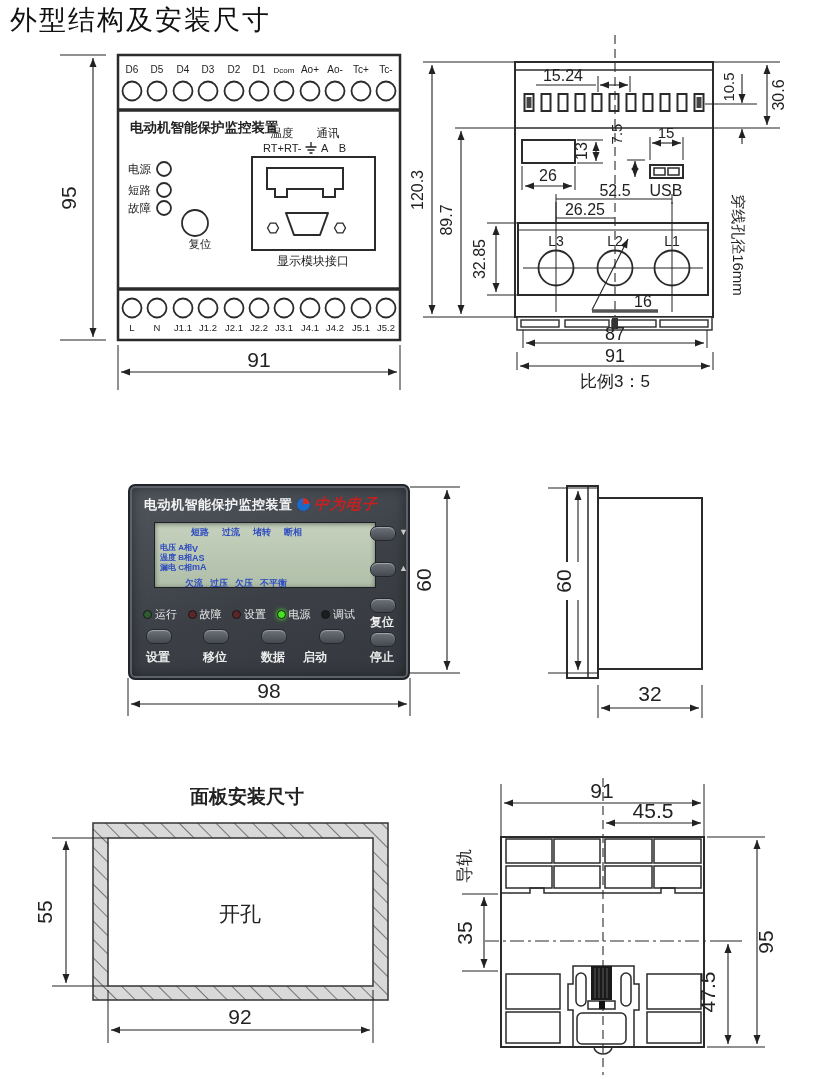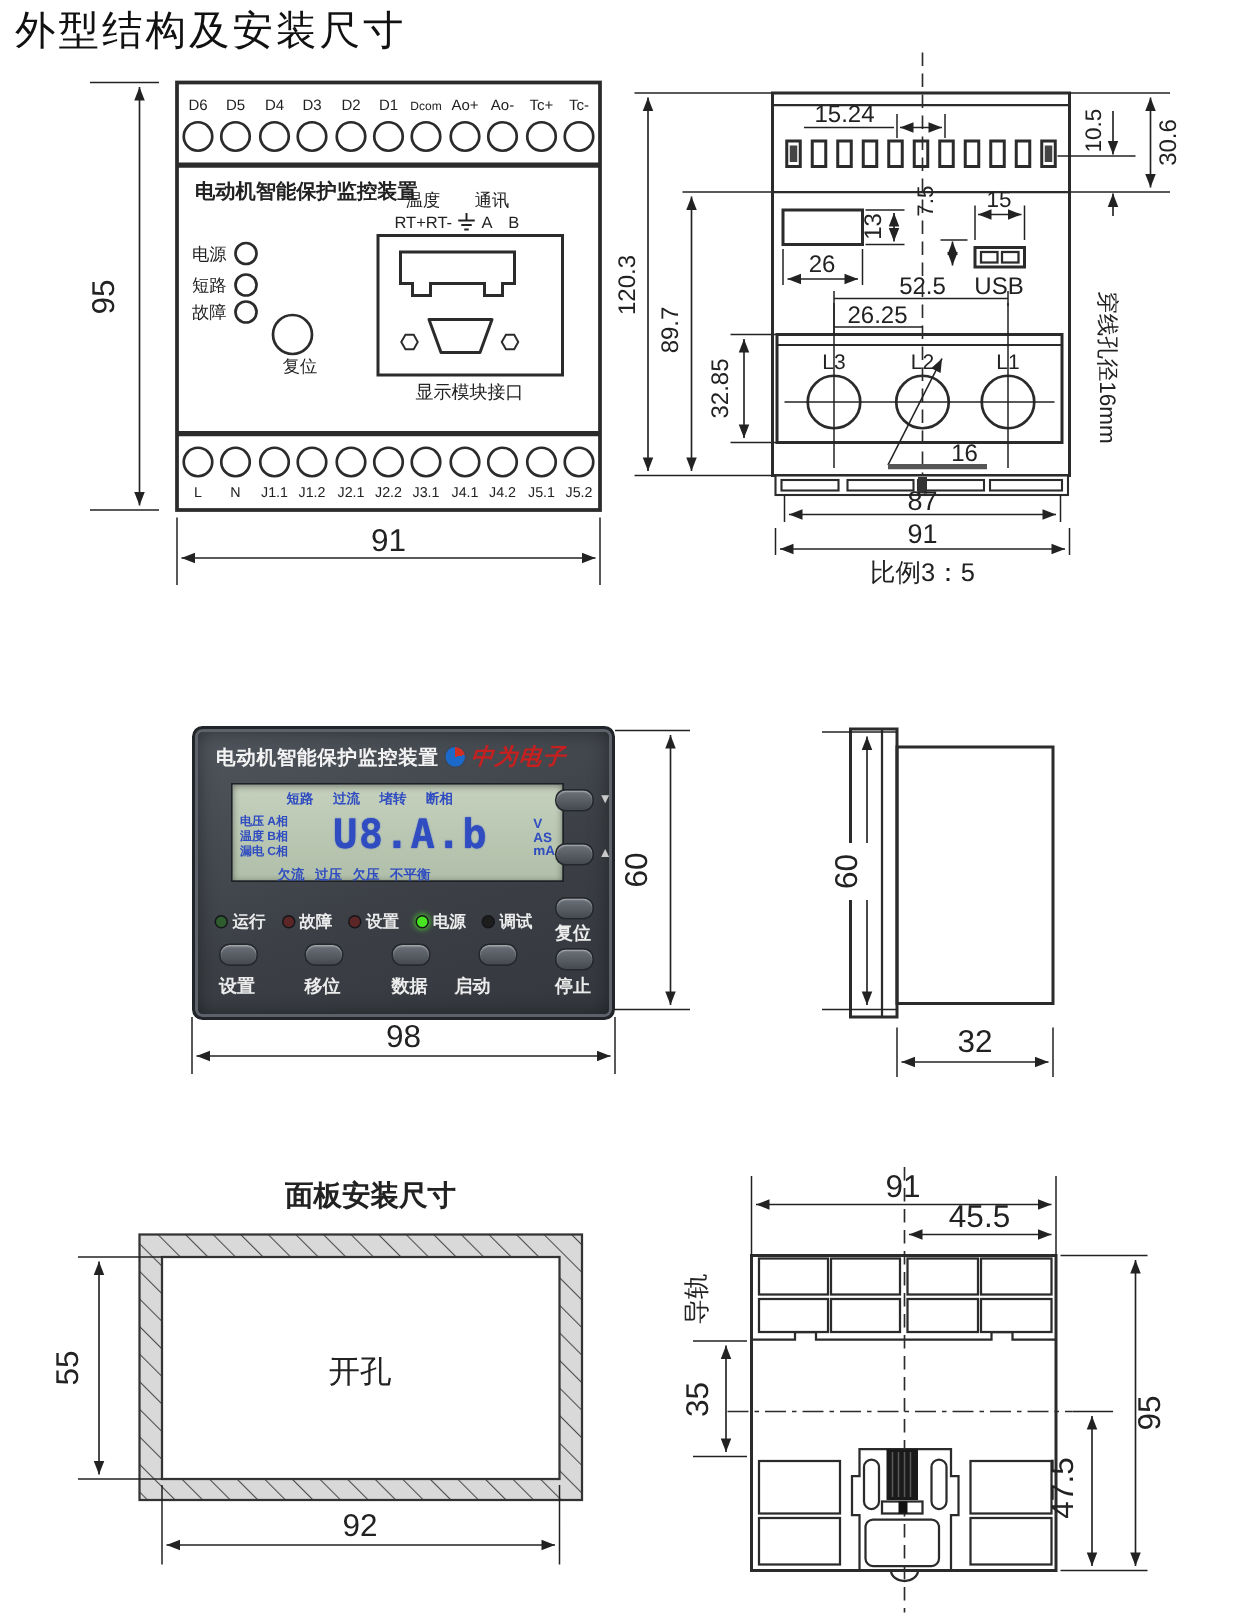--- a/index.html
+++ b/index.html
@@ -32,21 +32,21 @@
   .lcd-top{display:flex;gap:13px;font-size:9px;padding:3px 0 0 36px;}
   .lcd-mid{display:flex;align-items:center;padding:0 5px;height:38px;}
   .lcd-left{font-size:8px;line-height:10px;white-space:nowrap;}
   .lcd-digits{flex:1;text-align:center;font-family:"DejaVu Sans Mono",monospace;
     font-size:27px;letter-spacing:1px;margin-top:-3px;text-shadow:0 0 1px #2f4cc0;}
   .lcd-units{font-size:9px;line-height:9px;}
   .lcd-bottom{display:flex;gap:7px;font-size:9px;padding:0 0 0 30px;}
   #led-row{position:absolute;left:13px;top:121px;width:212px;display:flex;justify-content:space-between;}
   .led{display:flex;align-items:center;gap:3px;}
   .led-dot{width:7px;height:7px;border-radius:50%;border:1px solid #15161a;}
-  .led-label{font-size:11px;font-weight:bold;color:#ebebeb;}
+  .led-label{font-size:11px;font-weight:normal;color:#ebebeb;}
   .pbtn{position:absolute;width:24px;height:13px;border-radius:7px;border:1px solid #24272b;
     background:linear-gradient(#6d727a,#45494f);box-shadow:inset 0 1px 1px rgba(255,255,255,.4);}
   .pbtn-label{position:absolute;width:40px;text-align:center;font-size:12px;font-weight:bold;color:#ececec;}
   .tri{position:absolute;font-size:9px;color:#c9c9c9;}
 </style>
 </head>
 <body>
 
 <div id="page">
 
@@ -339,21 +339,20 @@
         <span>过流</span>
         <span>堵转</span>
         <span>断相</span>
       </div>
       <div class="lcd-mid">
         <div class="lcd-left">
           <div>电压 A相</div>
           <div>温度 B相</div>
           <div>漏电 C相</div>
         </div>
-        <div class="lcd-digits">U8.A.b</div>
         <div class="lcd-units">
           <div>V</div>
           <div>AS</div>
           <div>mA</div>
         </div>
       </div>
       <div class="lcd-bottom">
         <span>欠流</span>
         <span>过压</span>
         <span>欠压</span>

